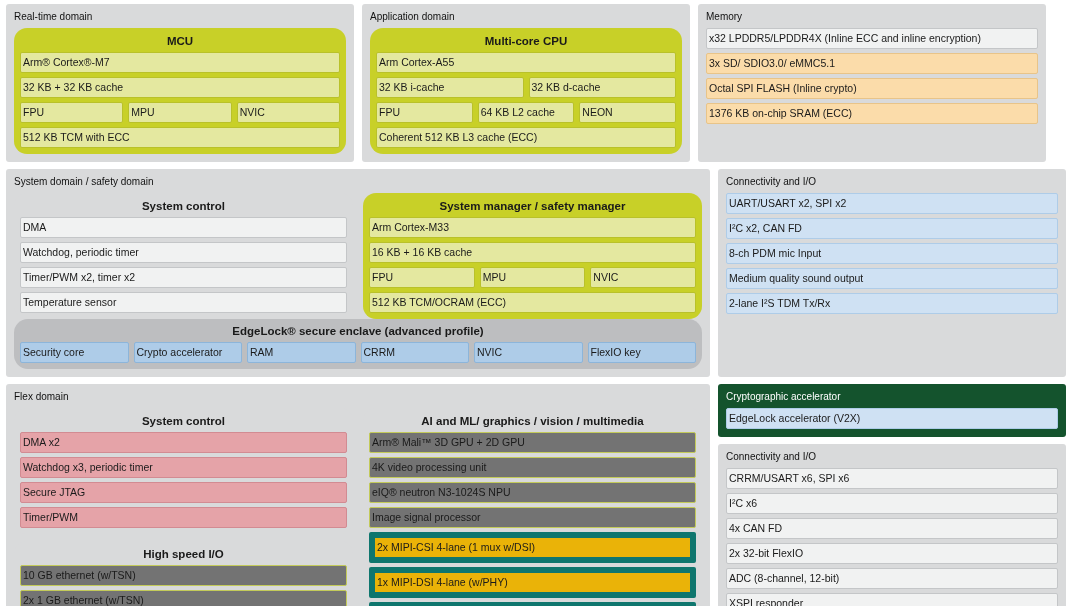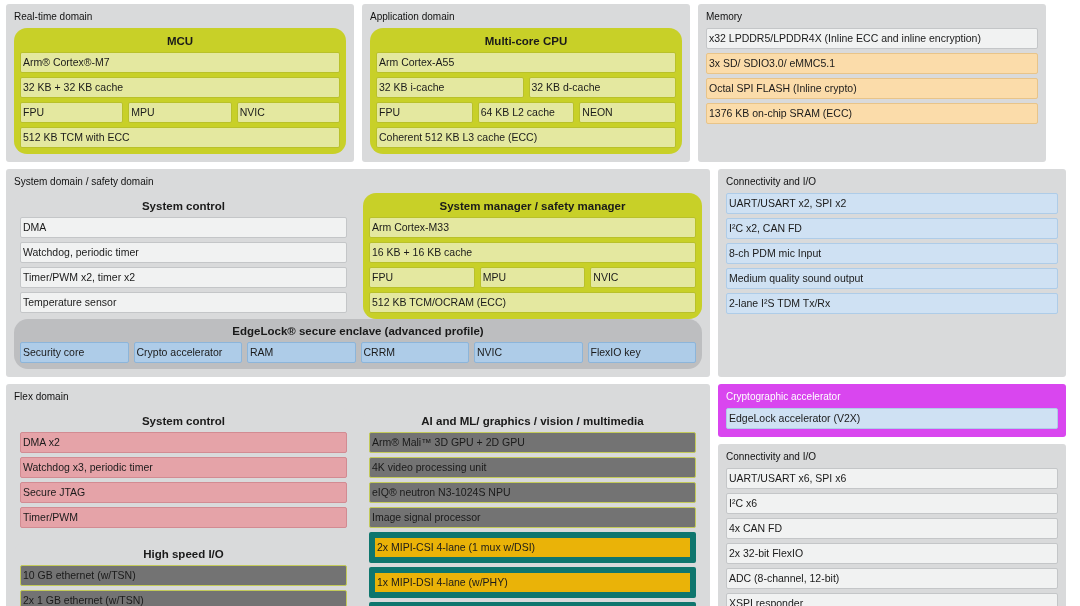--- a/index.html
+++ b/index.html
@@ -68,21 +68,21 @@
   .g-grey  { background: #d9dadb; }
   .c-white { background: #f1f2f2; border: 1px solid #c4c6c8; }
 
   .c-peach { background: #fbdcaa; border: 1px solid #e8c489; }
   .c-blue  { background: #eab308; border: 6px solid #0f766e; }
   .c-red   { background: #e5a3a8; border: 1px solid #d28b92; }
   .c-olive-strong { background: #737373; border: 1px solid #c3ca5a; }
   .c-mid-blue { background: #aecce8; border: 1px solid #8cb5da; }
   .c-sky   { background: #cfe1f3; border: 1px solid #aecce8; }
 
-  .g-bluehdr { background: #d946ef; }
+  .g-bluehdr { background: #14532d; }
   .bluehdr-title { color: #ffffff; }
 
   
   .band {
     display: flex;
     gap: 8px;
   }
   .band + .band { margin-top: 7px; }
 
   .col-rt { width: 348px; }
@@ -337,21 +337,21 @@
         <div class="row">
           <div class="cell c-sky">EdgeLock accelerator (V2X)</div>
         </div>
       </div>
 
       <div class="sp"></div>
 
       <div class="panel">
         <div class="panel-title">Connectivity and I/O</div>
         <div class="row">
-          <div class="cell c-white">UART/USART x6, SPI x6</div>
+          <div class="cell c-white">CRRM/USART x6, SPI x6</div>
         </div>
         <div class="row">
           <div class="cell c-white">I²C x6</div>
         </div>
         <div class="row">
           <div class="cell c-white">4x CAN FD</div>
         </div>
         <div class="row">
           <div class="cell c-white">2x 32-bit FlexIO</div>
         </div>

